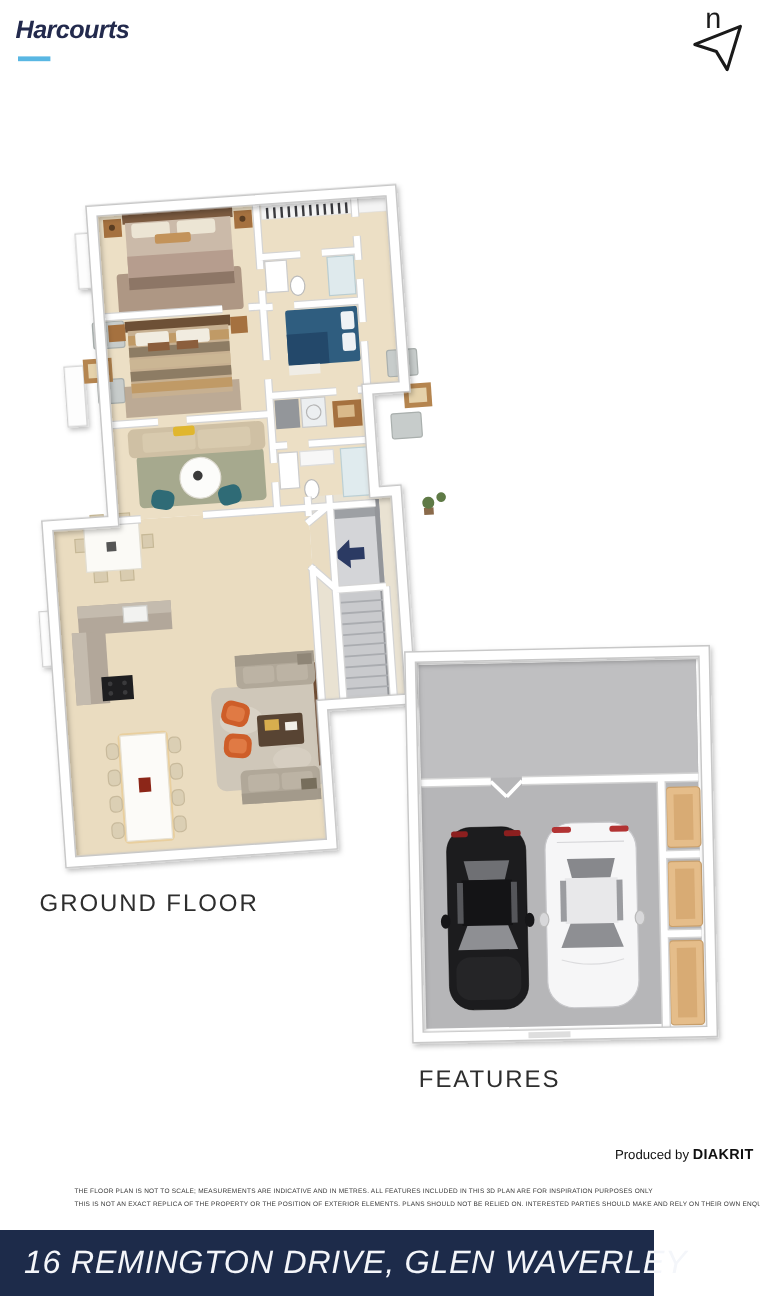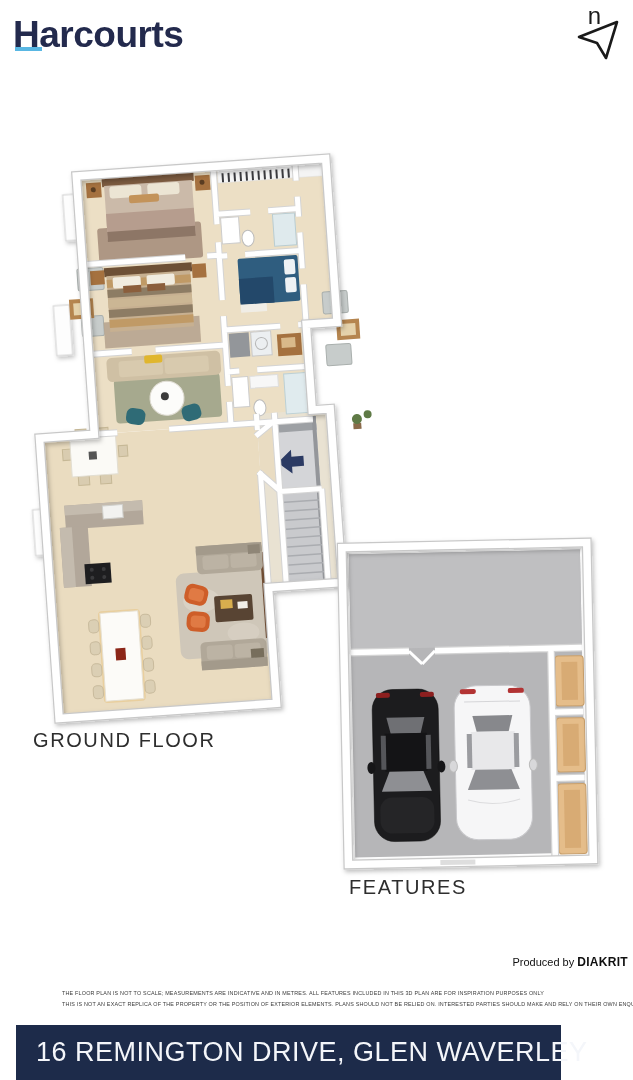--- a/index.html
+++ b/index.html
@@ -4,52 +4,55 @@
 <style>
   html,body{margin:0;padding:0;}
   body{
     width:633px;height:1080px;position:relative;overflow:hidden;
     background:#ffffff;
     font-family:"Liberation Sans", sans-serif;
   }
   
   .logo{position:absolute;left:13px;top:14px;}
   .logo-text{
-    font-size:37px;font-weight:bold;letter-spacing:-0.5px;
+    font-size:21px;font-weight:bold;letter-spacing:-0.5px;
     color:var(--navy-logo,#232a4d);
+    font-style:italic;
   }
   .logo-underline{
     position:absolute;left:2px;top:33px;width:27px;height:4px;
     background:var(--logo-blue,#59b7e3);
   }
   .north{position:absolute;right:8px;top:2px;width:52px;height:64px;}
   .north-n{
     position:absolute;right:24px;top:0;font-size:24px;color:#1a1a1a;
     font-weight:400;
   }
   
   .plan-label{
     position:absolute;color:#2e2e2e;font-size:20px;letter-spacing:1.6px;
     font-weight:400;
+    margin-top:13px;
   }
   #label-ground{left:33px;top:729px;}
   #label-basement{left:349px;top:876px;}
   
   .disclaimer{
     position:absolute;left:62px;top:988px;width:478px;text-align:center;
     font-size:5.4px;line-height:11px;color:#3a3a3a;letter-spacing:.2px;
     white-space:nowrap;
   }
   .credit{
     position:absolute;right:5px;top:955px;font-size:11px;color:#101010;
   }
   .credit b{font-size:12px;letter-spacing:.3px;}
   .addr-bar{
-    position:absolute;left:16px;bottom:0;width:545px;height:55px;
+    position:absolute;left:0;bottom:0;width:545px;height:55px;
     background:var(--navy-bar,#1d2b4a);
+    font-style:italic;
   }
   .addr-text{
     position:absolute;left:20px;top:12px;color:#f4f6fa;font-size:27px;
     letter-spacing:.5px;font-weight:400;white-space:nowrap;
   }
   svg{position:absolute;left:0;top:0;}
 </style>
 </head>
 <body>
 

